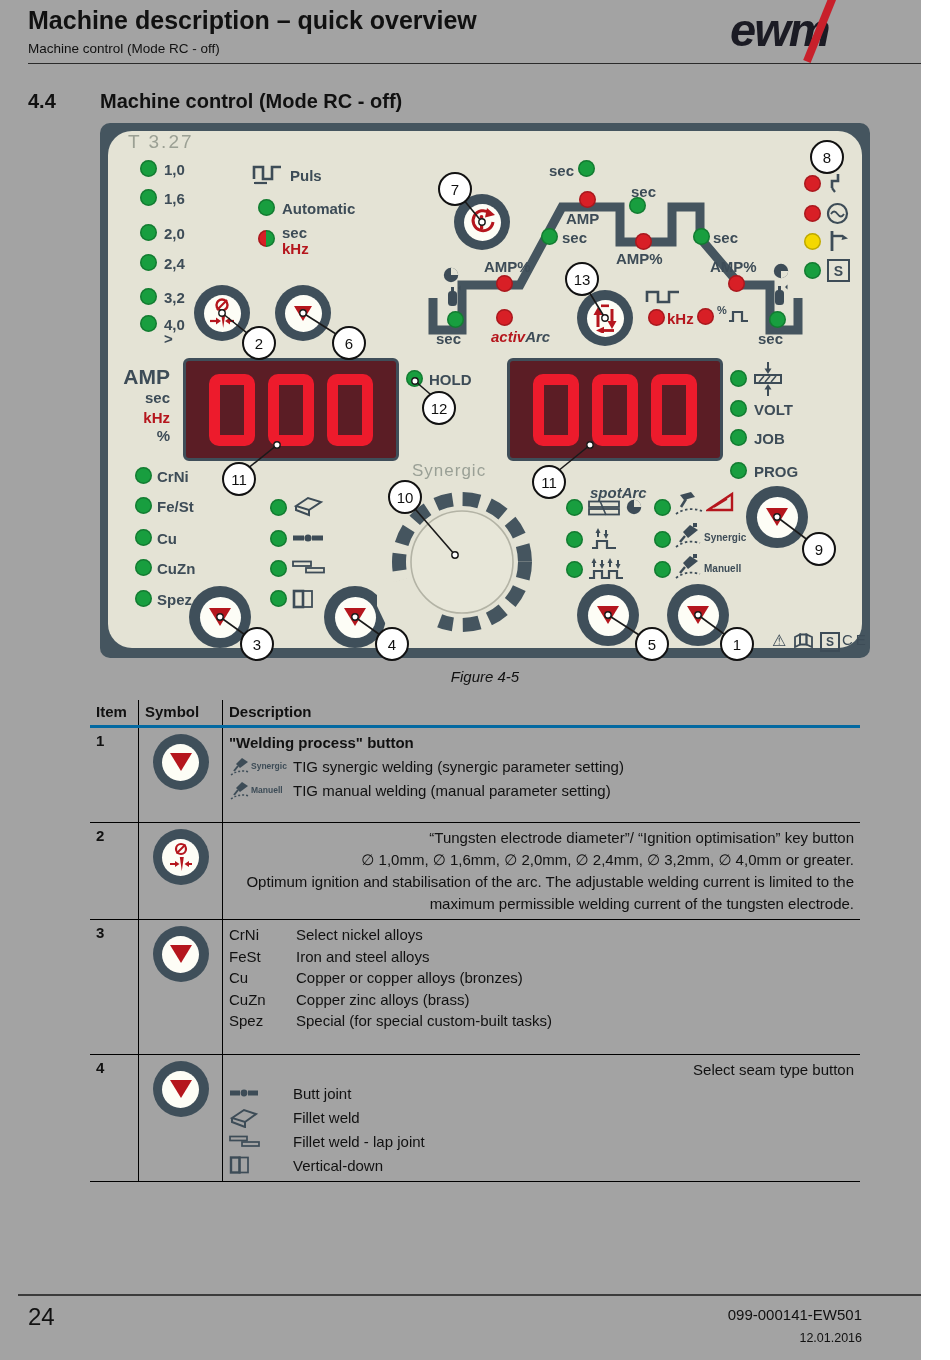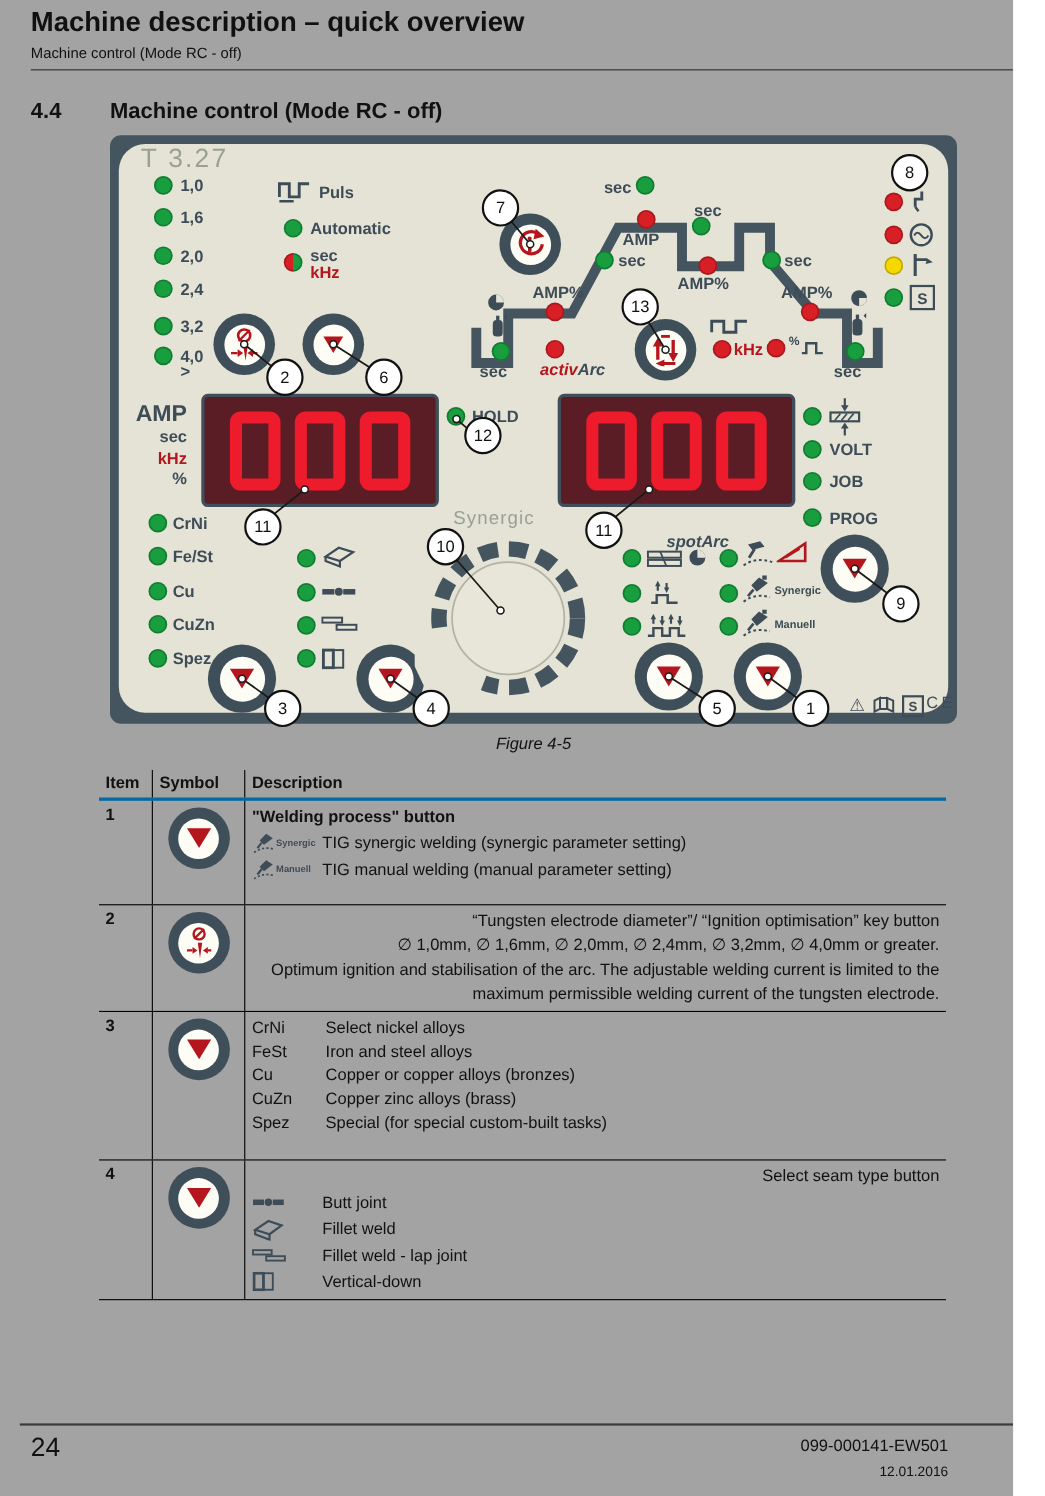--- a/index.html
+++ b/index.html
@@ -16,21 +16,21 @@
              letter-spacing:-2px;color:#1b1b24;}
   .logo-slash{position:absolute;left:86px;top:-8px;width:8px;height:70px;background:#c8202b;
               transform:rotate(22deg);}
   .sec-num{left:28px;top:90px;font-size:20px;font-weight:bold;}
   .sec-title{left:100px;top:90px;font-size:20px;font-weight:bold;}
 
   
   .panel{left:100px;top:123px;width:770px;height:535px;background:#45555f;border-radius:10px;}
   .panel-inner{position:absolute;left:8px;top:8px;right:8px;bottom:10px;background:#e4e3d5;
                border-radius:24px;}
-  .model{left:28px;top:8px;font-size:24px;color:#9ba094;letter-spacing:2px;text-align:right;}
+  .model{left:28px;top:8px;font-size:19px;color:#9ba094;letter-spacing:2px;text-align:right;}
 
   .led{width:17px;height:17px;border-radius:50%;box-shadow:inset 0 0 0 1.5px rgba(0,0,0,.22);}
   .g{background:#189e3f;}
   .r{background:#d81f26;}
   .y{background:#f4d800;}
   .half{background:linear-gradient(90deg,#d81f26 0 50%,#189e3f 50% 100%);}
 
   .lbl{font-weight:bold;color:#3d4c57;font-size:13px;white-space:nowrap;}
   .lblr{font-weight:bold;color:#b5161d;font-size:13px;white-space:nowrap;}
   .lbl15{font-size:15px;}
@@ -86,20 +86,24 @@
   .foot-date{left:600px;top:1331px;width:262px;text-align:right;font-size:12.5px;}
 </style>
 </head>
 <body>
 
 <div class="page">
 
   <div class="abs hdr-title">Machine description – quick overview</div>
   <div class="abs hdr-sub">Machine control (Mode RC - off)</div>
   <div class="abs hdr-rule"></div>
+  <div class="abs logo">
+    <div class="logo-text">ewm</div>
+    <div class="logo-slash"></div>
+  </div>
   <div class="abs sec-num">4.4</div>
   <div class="abs sec-title">Machine control (Mode RC - off)</div>
 
   <div class="abs panel">
     <div class="panel-inner"></div>
 
     <svg class="abs under" width="770" height="535" style="left:0;top:0">
       <path d="M333,175 L333,207 L362,207 L362,162 L420,162 L462,84 L520,84 L520,119 L572,119 L572,84 L600,84 L600,115 L640,162 L670,162 L670,207 L698,207 L698,175" fill="none" stroke="#45555f" stroke-width="9"></path>
     </svg>
 
@@ -338,21 +342,21 @@
         </div>
     </div>
 
     <div class="abs graylbl mid" style="left:312px;top:338px">Synergic</div>
     <svg class="abs mid" width="170" height="170" style="left:277px;top:354px">
       <circle cx="85" cy="85" r="63" fill="none" stroke="#45555f" stroke-width="14" stroke-dasharray="17 10"></circle>
       <path d="M85 85 L52 172 L10 150 L-8 112 Z" fill="#e4e3d5"></path>
       <circle cx="85" cy="85" r="51" fill="#e7e6d8" stroke="#b3b3a5" stroke-width="1.6"></circle>
     </svg>
 
-    <div class="abs lbl lbl15 mid" style="left:490px;top:361px;font-style:italic;margin-left:16px;">spotArc</div>
+    <div class="abs lbl lbl15 mid" style="left:490px;top:361px;font-style:italic;">spotArc</div>
     <div class="abs led g mid" style="left:466px;top:376px"></div>
     <svg class="abs mid" width="34" height="16" style="left:488px;top:377px">
       <rect x="1" y="1.5" width="30" height="5.5" fill="none" stroke="#3d4c57" stroke-width="1.8"></rect>
       <rect x="1" y="9" width="30" height="5.5" fill="none" stroke="#3d4c57" stroke-width="1.8"></rect>
       <line x1="12" y1="1" x2="18" y2="15" stroke="#3d4c57" stroke-width="1.6"></line>
     </svg>
     <svg class="abs mid" width="16" height="16" style="left:526px;top:376px">
       <circle cx="8" cy="8" r="7.2" fill="#3d4c57"></circle>
         <path d="M8 8 L8 0.8 A7.2 7.2 0 0 1 15.2 8 Z" fill="#e4e3d5"></path>
     </svg>
@@ -469,21 +473,21 @@
     <div class="abs co" style="left:140px;top:504px">3</div>
     <div class="abs co" style="left:275px;top:504px">4</div>
     <div class="abs co" style="left:535px;top:504px">5</div>
     <div class="abs co" style="left:232px;top:203px">6</div>
     <div class="abs co" style="left:338px;top:49px">7</div>
     <div class="abs co" style="left:710px;top:17px">8</div>
     <div class="abs co" style="left:702px;top:409px">9</div>
     <div class="abs co" style="left:288px;top:357px">10</div>
     <div class="abs co" style="left:122px;top:339px">11</div>
     <div class="abs co" style="left:432px;top:342px">11</div>
-    <div class="abs co" style="left:322px;top:256px">12</div>
+    <div class="abs co" style="left:322px;top:268px">12</div>
     <div class="abs co" style="left:465px;top:139px">13</div>
   </div>
 
   <div class="abs figcap">Figure 4-5</div>
 
   <div class="abs dtable">
     <div class="trow thead">
       <div class="cell">Item</div>
       <div class="cell cdiv">Symbol</div>
       <div class="cell cdiv">Description</div>

